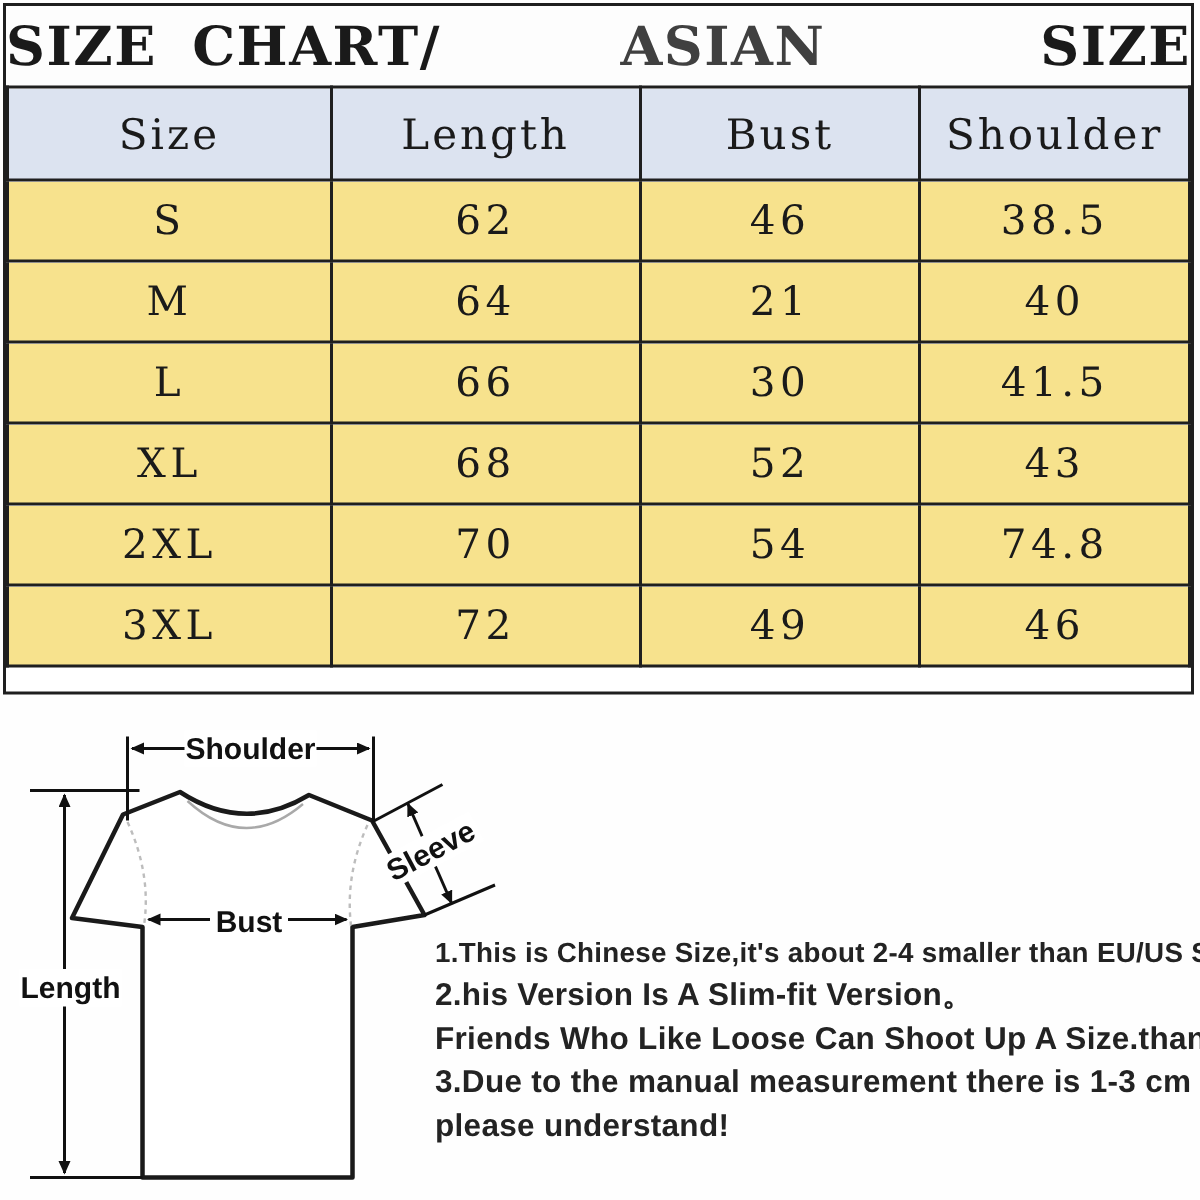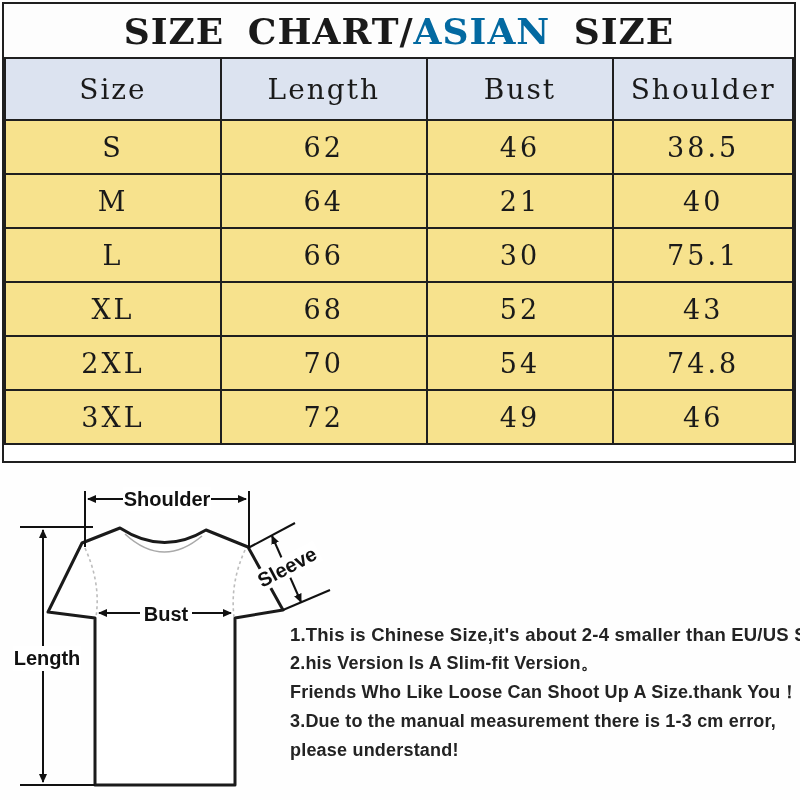--- a/index.html
+++ b/index.html
@@ -8,26 +8,26 @@
     position:relative; width:800px; height:800px; margin:0 auto;
     background:#fefefe; overflow:hidden;
     font-family:"DejaVu Serif", serif; color:#1a1a1a;
   }
   
   .chart-box {
     position:absolute; left:2px; top:2px; width:794px; height:461px;
     border:2px solid #1f1f1f; background:#fff;
   }
   .title-band {
-    height:53px; display:flex; align-items:center; justify-content:center;
+    height:53px; display:flex; align-items:center; justify-content:space-between;
     background:#fdfdfd;
     font-size:36px; font-weight:bold; letter-spacing:1px; word-spacing:10px;
     white-space:pre;
   }
-  .title-band .accent { color:#0369a1; }
+  .title-band .accent { color:#404040; }
   table.size-table {
     width:100%; border-collapse:collapse; table-layout:fixed;
   }
   .size-table th, .size-table td {
     border:2px solid #1f1f1f; text-align:center; vertical-align:middle;
     padding:0; overflow:hidden;
   }
   .size-table th {
     height:62px; background:#dce3f0;
     font-size:28px; font-weight:normal; letter-spacing:2px;
@@ -42,21 +42,21 @@
   }
   .diagram text {
     font-family:"Liberation Sans", sans-serif;
     font-weight:bold; font-size:20px; fill:#111;
   }
   
   .notes {
     position:absolute; left:290px; top:620px; width:505px;
     font-family:"Liberation Sans", sans-serif; font-weight:bold; color:#232323;
   }
-  .notes .line { line-height:29px; font-size:18px; letter-spacing:0.2px; white-space:nowrap; }
+  .notes .line { line-height:29px; font-size:21px; letter-spacing:0.2px; white-space:nowrap; }
   .notes .line.small { font-size:18.5px; }
 </style>
 </head>
 <body>
 
 <div class="screen">
 
   <div class="chart-box">
     <div class="title-band"><span>SIZE CHART/</span><span class="accent">ASIAN</span><span> SIZE</span></div>
     <table class="size-table">
@@ -84,21 +84,21 @@
           <tr>
             <td>M</td>
             <td>64</td>
             <td>21</td>
             <td>40</td>
           </tr>
           <tr>
             <td>L</td>
             <td>66</td>
             <td>30</td>
-            <td>75.1</td>
+            <td>41.5</td>
           </tr>
           <tr>
             <td>XL</td>
             <td>68</td>
             <td>52</td>
             <td>43</td>
           </tr>
           <tr>
             <td>2XL</td>
             <td>70</td>

